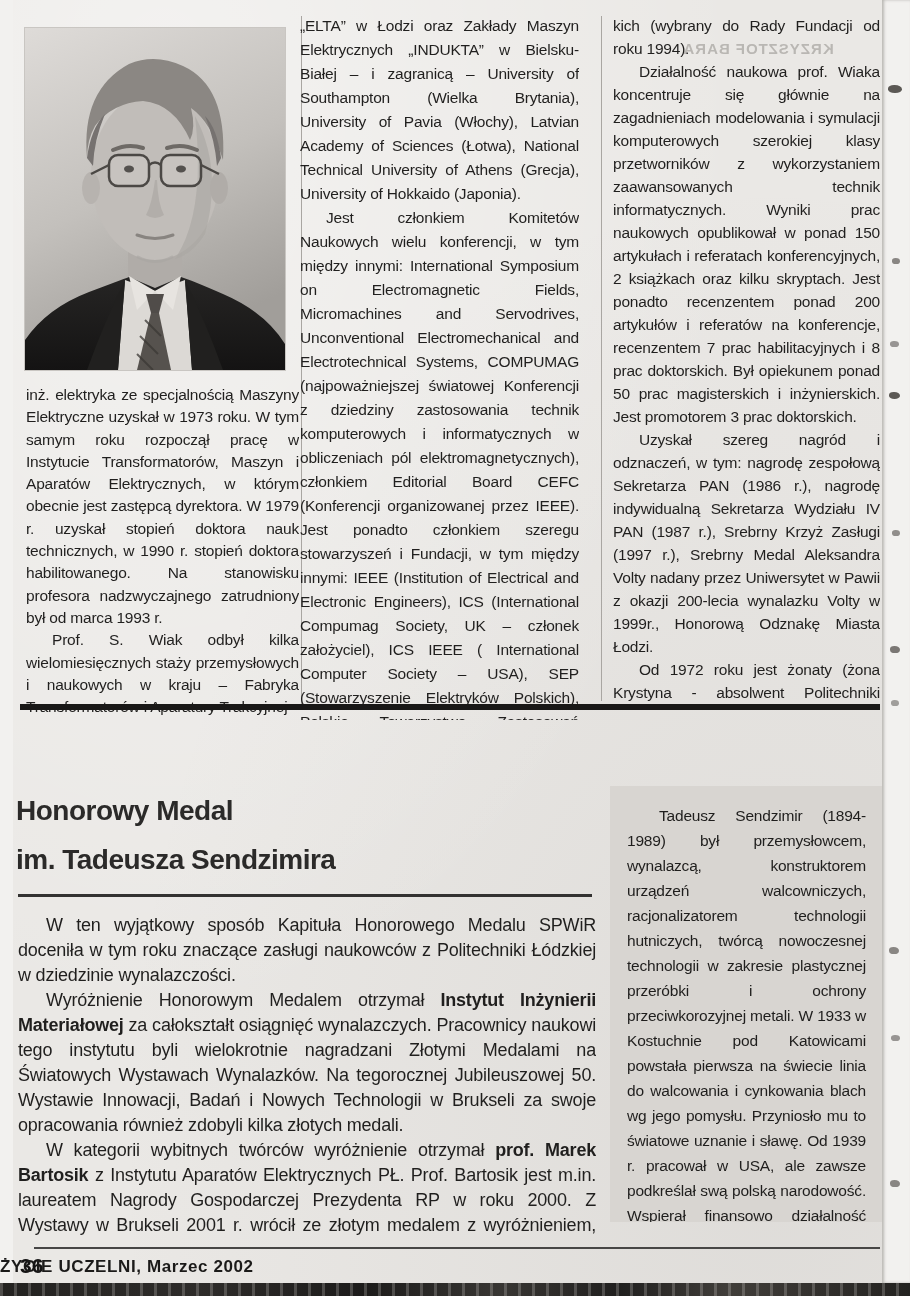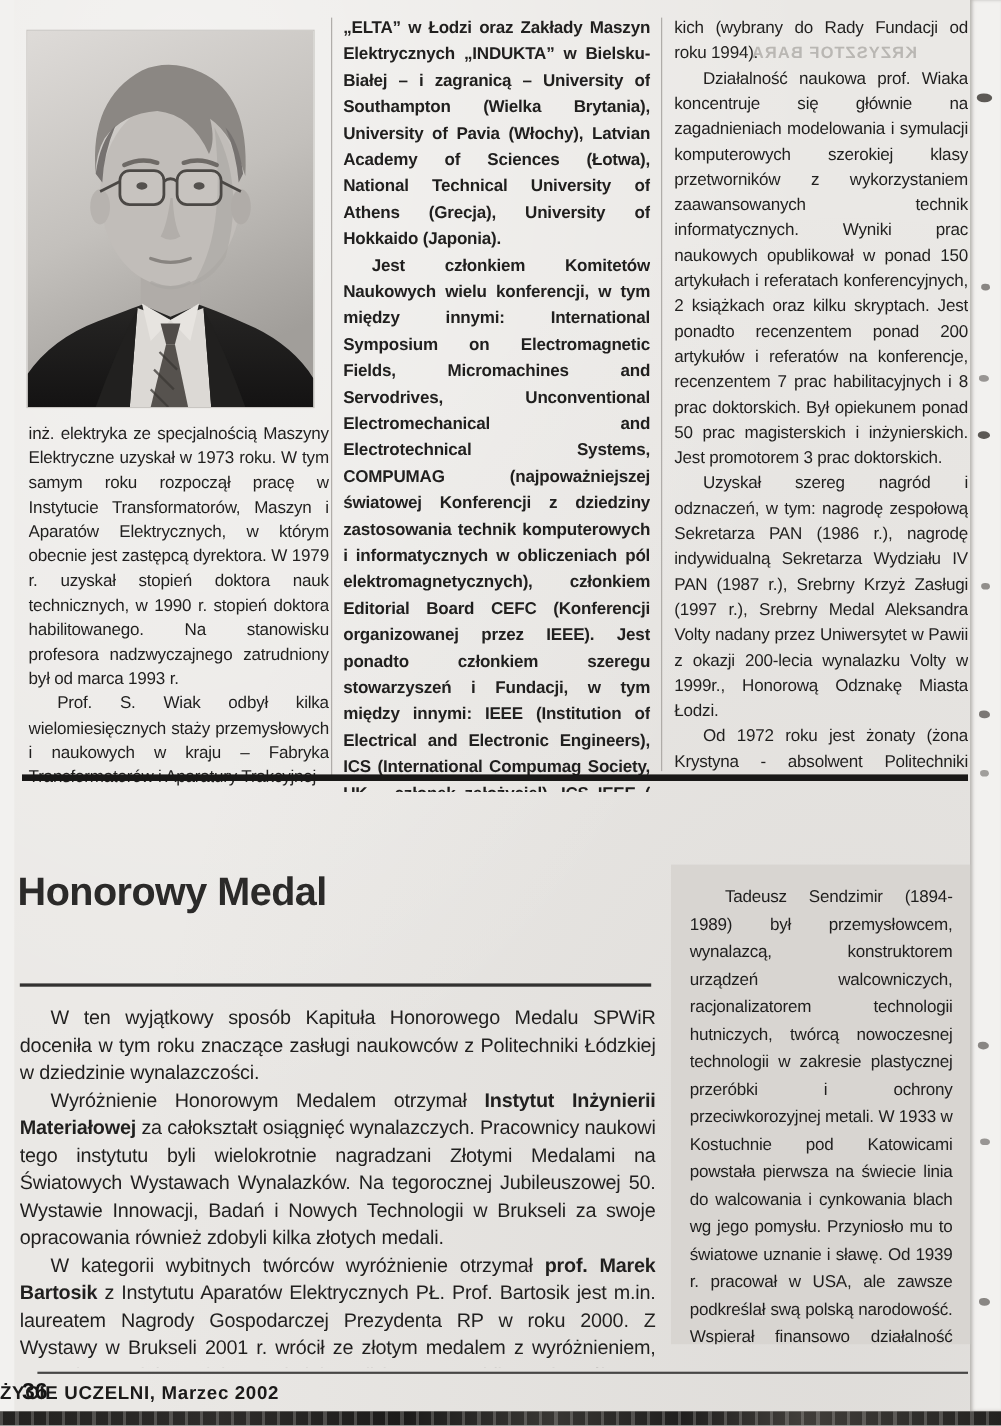--- a/index.html
+++ b/index.html
@@ -42,39 +42,39 @@
   }
   .photo svg { display: block; width: 100%; height: 100%; }
   .col {
     position: absolute; text-align: justify; z-index: 1;
     font-size: 15.5px; letter-spacing: -0.2px; color: #201f1e;
     overflow: hidden;
   }
   .col p { margin: 0; }
   .col p.indent { text-indent: 26px; }
   .col1 { left: 26px;  top: 384px; width: 273px; height: 336px; line-height: 22.3px; }
-  .col2 { left: 312px; top: 14px;  width: 279px; height: 706px; line-height: 24px; font-weight: bold; }
+  .col2 { left: 300px; top: 14px;  width: 279px; height: 706px; line-height: 24px; }
   .col3 { left: 613px; top: 14px;  width: 267px; height: 692px; line-height: 23px; }
   .vsep {
     position: absolute; width: 1px; background: #a9a6a2; z-index: 1;
   }
   .vsep1 { left: 301px; top: 16px; height: 689px; }
   .vsep2 { left: 601px; top: 16px; height: 685px; }
   .rule-thick {
     position: absolute; left: 20px; top: 704px; width: 860px; height: 6px;
     background: #191817; z-index: 1;
   }
   .intro {
     position: absolute; left: 18px; top: 723px; width: 862px;
     font-size: 20px; font-weight: bold; line-height: 29px;
     letter-spacing: -0.3px; color: #171615; z-index: 1;
   }
   .headline {
     position: absolute; left: 16px; top: 786px; width: 590px; margin: 0;
-    font-size: 36px; font-weight: bold; line-height: 49px;
+    font-size: 28px; font-weight: bold; line-height: 49px;
     letter-spacing: -0.5px; color: #2b2a29; z-index: 1;
   }
   .headline-rule {
     position: absolute; left: 18px; top: 894px; width: 574px; height: 3px;
     background: #333231; z-index: 1;
   }
   .bigbody {
     left: 18px; top: 913px; width: 578px; height: 330px;
     font-size: 18px; line-height: 25px; letter-spacing: -0.2px;
   }
@@ -179,21 +179,21 @@
   <div class="col col3">
       <p><span>kich (wybrany do Rady Fundacji od roku 1994).</span></p>
       <p class="indent"><span>Działalność naukowa prof. Wiaka koncentruje się głównie na zagadnieniach modelowania i symulacji komputerowych szerokiej klasy przetworników z wykorzystaniem zaawansowanych technik informatycznych. Wyniki prac naukowych opublikował w ponad 150 artykułach i referatach konferencyjnych, 2 książkach oraz kilku skryptach. Jest ponadto recenzentem ponad 200 artykułów i referatów na konferencje, recenzentem 7 prac habilitacyjnych i 8 prac doktorskich. Był opiekunem ponad 50 prac magisterskich i inżynierskich. Jest promotorem 3 prac doktorskich.</span></p>
       <p class="indent"><span>Uzyskał szereg nagród i odznaczeń, w tym: nagrodę zespołową Sekretarza PAN (1986 r.), nagrodę indywidualną Sekretarza Wydziału IV PAN (1987 r.), Srebrny Krzyż Zasługi (1997 r.), Srebrny Medal Aleksandra Volty nadany przez Uniwersytet w Pawii z okazji 200-lecia wynalazku Volty w 1999r., Honorową Odznakę Miasta Łodzi.</span></p>
       <p class="indent"><span>Od 1972 roku jest żonaty (żona Krystyna - absolwent Politechniki Łódzkiej). Obok pracy naukowej interesuje się architekturą, malarstwem, lubi narciarstwo.</span></p>
     </div>
 
   <div class="rule-thick"></div>
 
 
-  <h1 class="headline"><span>Honorowy Medal</span><br></h1>
+  <h1 class="headline"><span>Honorowy Medal</span><br><span>im. Tadeusza Sendzimira</span></h1>
 
   <div class="headline-rule"></div>
 
   <div class="col bigbody">
       <p class="indent"><span>W ten wyjątkowy sposób Kapituła Honorowego Medalu SPWiR doceniła w tym roku znaczące zasługi  naukowców z Politechniki Łódzkiej w dziedzinie wynalazczości.</span></p>
       <p class="indent"><span>Wyróżnienie Honorowym Medalem otrzymał </span><b>Instytut Inżynierii Materiałowej</b><span> za całokształt osiągnięć wynalazczych. Pracownicy naukowi tego instytutu byli wielokrotnie nagradzani Złotymi Medalami na Światowych Wystawach Wynalazków. Na tegorocznej Jubileuszowej 50. Wystawie Innowacji, Badań i Nowych Technologii w Brukseli za swoje opracowania również zdobyli kilka złotych medali.</span></p>
       <p class="indent"><span>W kategorii wybitnych twórców wyróżnienie otrzymał </span><b>prof. Marek Bartosik</b><span> z Instytutu Aparatów Elektrycznych PŁ. Prof. Bartosik jest m.in. laureatem Nagrody Gospodarczej Prezydenta RP w roku 2000. Z Wystawy w Brukseli 2001 r. wrócił ze złotym medalem z wyróżnieniem, nagrodą specjalną Ministra Administracji i Spraw Publicznych Królestwa Belgii</span></p>
     </div>
 
   <aside class="sidebar-box">

